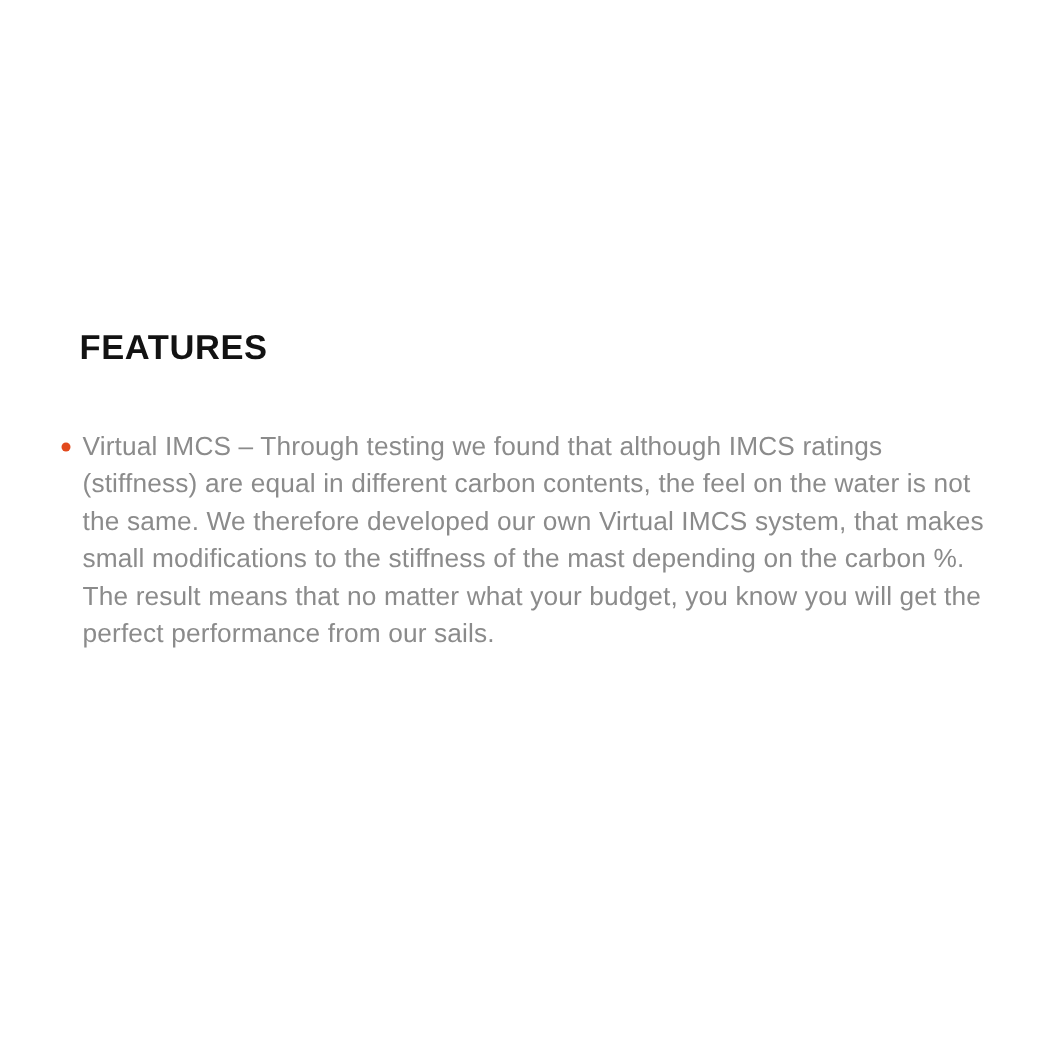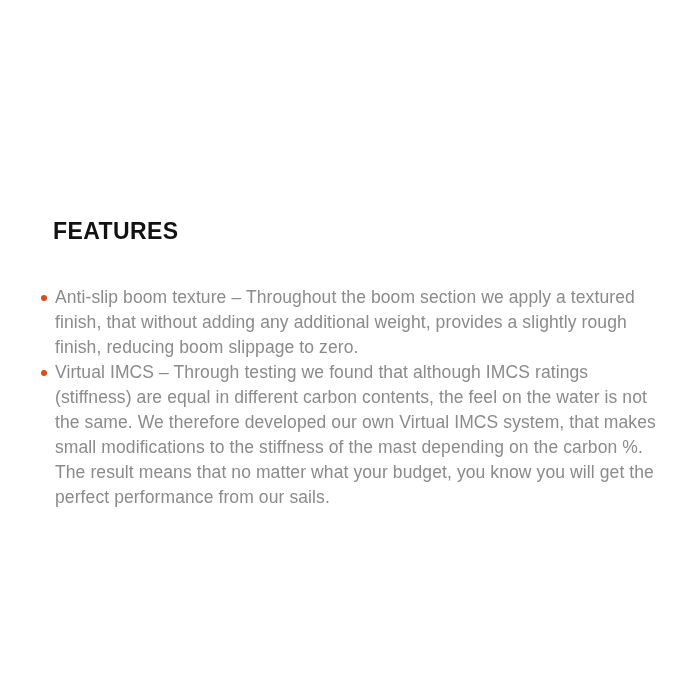--- a/index.html
+++ b/index.html
@@ -54,20 +54,16 @@
 </style>
 </head>
 <body>
 
 <main class="features-section">
   <h1 class="section-heading">FEATURES</h1>
 
   <ul class="features-list">
     <li class="feature-item">
       <span class="bullet"></span>
-      <span>Anti-slip boom texture – Throughout the boom section we apply a textured finish, that without adding any additional weight, provides a slightly rough finish, reducing boom slippage to zero.</span>
-    </li>
-    <li class="feature-item">
-      <span class="bullet"></span>
       <span>Virtual IMCS – Through testing we found that although IMCS ratings (stiffness) are equal in different carbon contents, the feel on the water is not the same. We therefore developed our own Virtual IMCS system, that makes small modifications to the stiffness of the mast depending on the carbon %. The result means that no matter what your budget, you know you will get the perfect performance from our sails.</span>
     </li>
   </ul>
 </main>
 
 </body></html>

